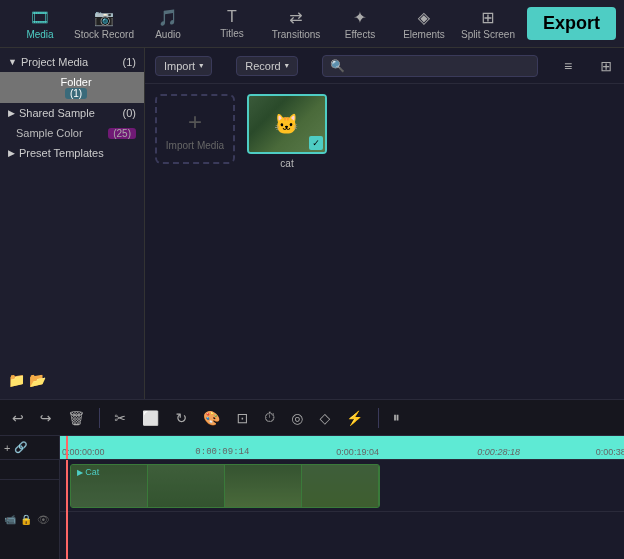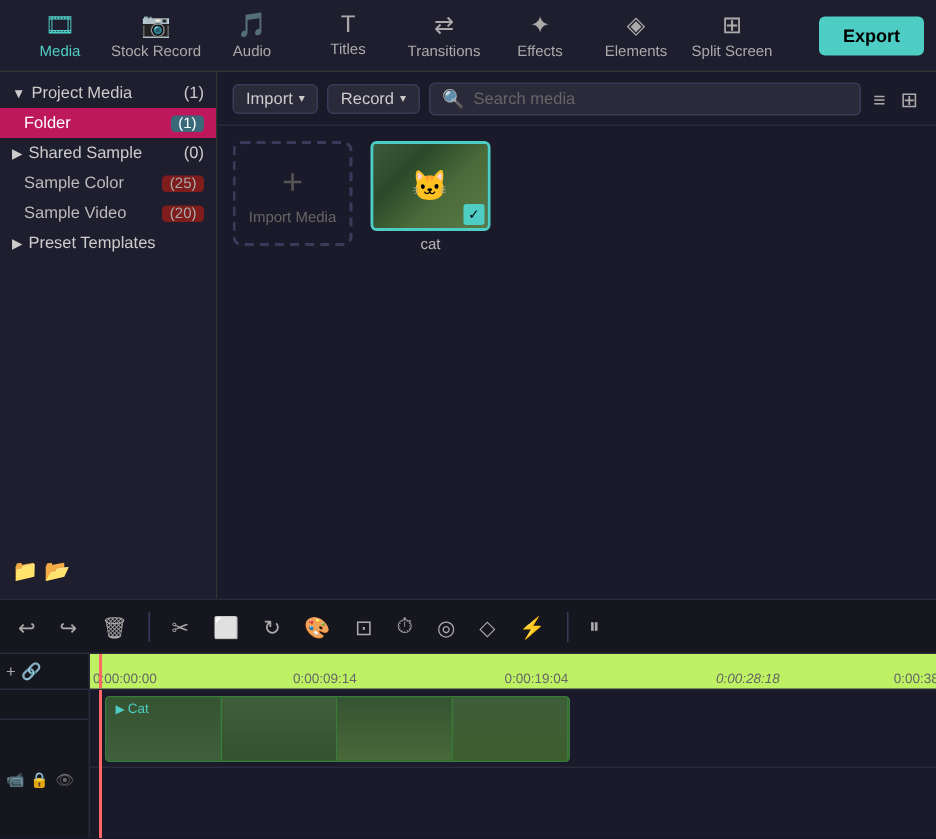--- a/index.html
+++ b/index.html
@@ -41,21 +41,21 @@
     .nav-icon {
       font-size: 16px;
     }
     .export-btn {
       margin-left: auto;
       background: #4ecdc4;
       color: #000;
       border: none;
       border-radius: 4px;
       padding: 6px 16px;
-      font-size: 12px;
+      font-size: 18px;
       font-weight: bold;
       cursor: pointer;
     }
 
     
     .main-content {
       display: flex;
       height: calc(559px - 48px - 160px);
     }
 
@@ -82,25 +82,26 @@
     .sidebar-item {
       display: flex;
       align-items: center;
       justify-content: space-between;
       padding: 4px 8px 4px 16px;
       font-size: 11px;
       cursor: pointer;
       color: #bbb;
     }
     .sidebar-item.active {
-      background: #be185d;
+      background: #737373;
       color: #fff;
+      flex-direction: column;
     }
     .sidebar-item .count {
-      background: #7f1d1d;
+      background: #701a75;
       border-radius: 3px;
       padding: 0 5px;
       font-size: 10px;
       color: #aaa;
     }
     .sidebar-item.active .count {
       background: #3a6a7a;
       color: #fff;
     }
 
@@ -108,21 +109,21 @@
     .media-area {
       flex: 1;
       background: #1a1a2a;
       display: flex;
       flex-direction: column;
     }
     .media-toolbar {
       display: flex;
       align-items: center;
       padding: 6px 10px;
-      gap: 6px;
+      gap: 24px;
       border-bottom: 1px solid #2a2a3a;
       height: 36px;
     }
     .media-btn {
       display: flex;
       align-items: center;
       gap: 4px;
       background: #2a2a3a;
       border: 1px solid #3a3a5a;
       color: #ccc;
@@ -300,21 +301,21 @@
       cursor: pointer;
     }
     .timeline-main {
       flex: 1;
       display: flex;
       flex-direction: column;
       overflow: hidden;
     }
     .timeline-ruler {
       height: 24px;
-      background: #bef264;
+      background: #5eead4;
       border-bottom: 1px solid #2a2a3a;
       display: flex;
       align-items: center;
       position: relative;
       overflow: hidden;
     }
     .ruler-marks {
       display: flex;
       align-items: flex-end;
       height: 100%;
@@ -453,24 +454,20 @@
       <span class="count">(1)</span>
     </div>
     <div class="sidebar-section-header">
       <span class="arrow">▶</span>
       <span>Shared Sample</span>
       <span style="margin-left:auto;">(0)</span>
     </div>
     <div class="sidebar-item">
       <span>Sample Color</span>
       <span class="count">(25)</span>
-    </div>
-    <div class="sidebar-item">
-      <span>Sample Video</span>
-      <span class="count">(20)</span>
     </div>
     <div class="sidebar-section-header">
       <span class="arrow">▶</span>
       <span>Preset Templates</span>
     </div>
 
     <div style="position:absolute;bottom:165px;left:0;width:145px;display:flex;gap:4px;padding:6px 8px;">
       <span style="font-size:14px;color:#aaa;cursor:pointer;">📁</span>
       <span style="font-size:14px;color:#aaa;cursor:pointer;">📂</span>
     </div>
@@ -482,21 +479,20 @@
       <button class="media-btn">
         <span>Import</span>
         <span class="chevron">▾</span>
       </button>
       <button class="media-btn">
         <span>Record</span>
         <span class="chevron">▾</span>
       </button>
       <div class="search-box">
         <span style="color:#666;font-size:12px;">🔍</span>
-        <input type="text" placeholder="Search media" style="">
       </div>
       <span class="filter-icon">≡</span>
       <span class="grid-icon">⊞</span>
     </div>
     <div class="media-grid">
       <div class="import-media-btn">
         <span class="plus">+</span>
         <span>Import Media</span>
       </div>
       <div class="media-thumb">
@@ -544,21 +540,21 @@
         <span class="tl-small-icon">👁</span>
       </div>
     </div>
 
     <div class="timeline-main">
 
       <div class="timeline-ruler">
         <div class="ruler-marks">
           <div class="timeline-playhead"></div>
           <span class="ruler-time" style="left:2px;">0:00:00:00</span>
-          <span class="ruler-time" style="left:24%;">0:00:09:14</span>
+          <span class="ruler-time" style="left:24%;font-family:Liberation Mono, monospace;">0:00:09:14</span>
           <span class="ruler-time" style="left:49%;">0:00:19:04</span>
           <span class="ruler-time" style="left:74%;font-style:italic;">0:00:28:18</span>
           <span class="ruler-time" style="left:95%;">0:00:38:08</span>
         </div>
       </div>
 
       <div class="timeline-tracks">
         <div class="playhead-line"></div>
         <div class="track-row">
           <div class="video-clip">

